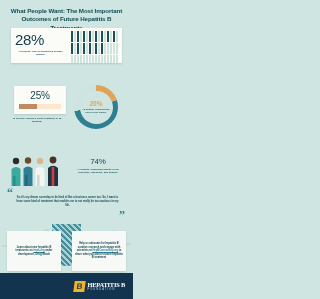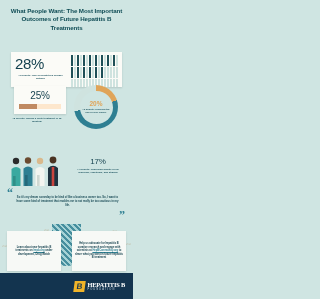--- a/index.html
+++ b/index.html
@@ -14,21 +14,21 @@
 
   
   .title-wrap { padding:7px 6px 4px 6px; text-align:center; }
   .title {
     font-size:6.2px; line-height:8.4px; font-weight:bold;
     color:#0f4c55; letter-spacing:-0.1px;
   }
 
   
   .card1 {
-    position:absolute; left:11px; top:52px; width:111px; height:35px;
+    position:absolute; left:11px; top:28px; width:111px; height:35px;
     background:#fbfbf7; box-shadow:0 1px 2px rgba(0,0,0,.13);
     display:flex; overflow:hidden;
   }
   .c1-left { width:58px; padding:4px 3px 2px 4px; }
   .big28 { font-size:15px; font-weight:300; color:#123f4d; line-height:16px; letter-spacing:-0.3px;}
   .c1-cap { font-size:2.5px; line-height:3.4px; font-weight:bold; color:#1c5360; margin-top:2px; text-align:center; padding:0 3px;}
   .c1-right { flex:1; position:relative; background:#fbfbf7; padding:3px 2px; }
   .bars { display:flex; flex-wrap:wrap; align-content:flex-start; gap:1px; height:100%; }
   .bar { width:2px; height:11px; background:#cfe3df; }
   .bar.on { background:#1f4f57; }
@@ -227,21 +227,21 @@
       </g>
       <g>
         <circle cx="44" cy="4" r="3.4" fill="#4a3322"></circle>
         <path d="M39 30 L39 12 Q44 7.5 49 12 L49 30 Z" fill="#1f3340"></path>
         <rect x="42.7" y="11" width="2.6" height="19" fill="#c9443e"></rect>
       </g>
     </svg>
   </div>
 
   <div class="card4">
-    <div class="big14">17%</div>
+    <div class="big14">74%</div>
     <div class="cap4">#4 priority: improving quality of life (physical, emotional, and stigma)</div>
   </div>
 
   <div class="quote-wrap">
     <div class="qmark qopen">“</div>
     <div class="quote-text">So it's my dream someday to be kind of like a business owner too. So, I want to have some kind of treatment that enables me to not really be too cautious in my life.</div>
     <div class="qmark qclose">”</div>
   </div>
 
   <div class="cta-band">

